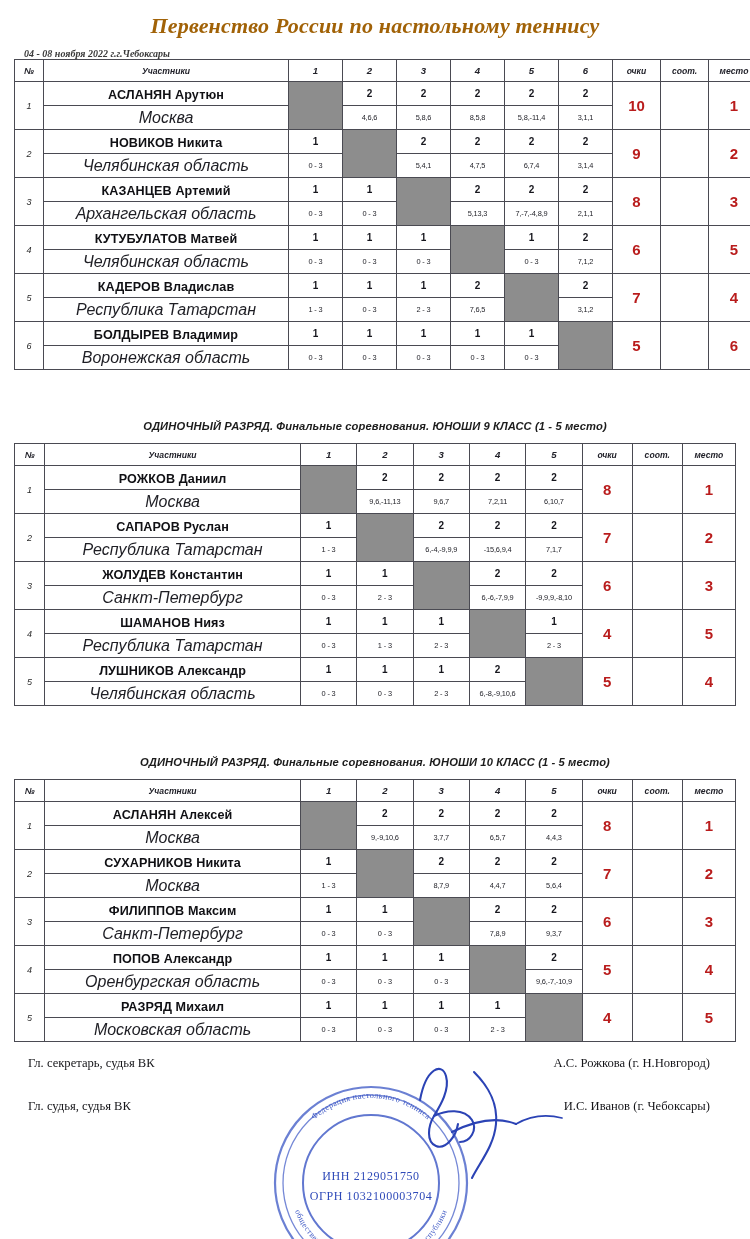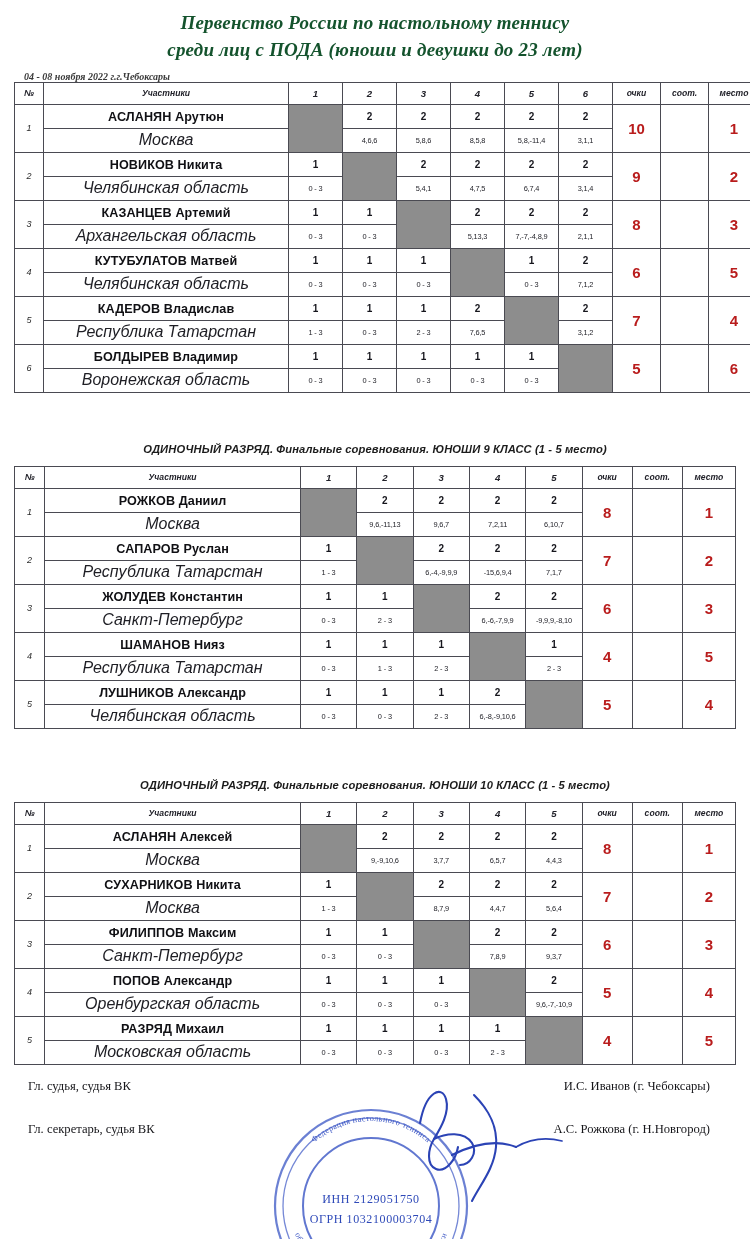--- a/index.html
+++ b/index.html
@@ -25,24 +25,24 @@
 
   
   .doc-header {
     padding-top: 10px;
     text-align: center;
   }
   .title-line {
     font-family: "Liberation Serif", serif;
     font-style: italic;
     font-weight: bold;
-    font-size: 19px;
+    font-size: 22px;
     letter-spacing: 0.2px;
     line-height: 1.42;
-    color: #14532d;
+    color: #a16207;
   }
   .meta-row {
     display: flex;
     justify-content: flex-start;
     align-items: baseline;
     margin-top: 7px;
     padding: 0 8px 0 10px;
   }
   .meta-date, .meta-city {
     font-family: "Liberation Serif", serif;
@@ -193,21 +193,20 @@
     pointer-events: none;
   }
 </style>
 </head>
 <body>
 
 <div class="page">
 
   <div class="doc-header">
     <div class="title-line">Первенство России по настольному теннису</div>
-    <div class="title-line">среди лиц с ПОДА (юноши и девушки до 23 лет)</div>
     <div class="meta-row">
       <span class="meta-date">04 - 08 ноября 2022 г.</span>
       <span class="meta-city">г.Чебоксары</span>
     </div>
   </div>
 
   <div id="sections-root">
       <table class="grid">
         <thead>
           <tr>
@@ -579,26 +578,26 @@
             <td class="c-score">0 - 3</td>
             <td class="c-score">2 - 3</td>
           </tr>
         </tbody>
       </table>
     </div>
 
   <div class="footer">
     <div id="signatures-root">
         <div class="sig-row">
+          <span class="sig-role">Гл. секретарь, судья ВК</span>
+          <span class="sig-person">А.С. Рожкова (г. Н.Новгород)</span>
+        </div>
+        <div class="sig-row">
           <span class="sig-role">Гл. судья, судья  ВК</span>
           <span class="sig-person">И.С. Иванов (г. Чебоксары)</span>
-        </div>
-        <div class="sig-row">
-          <span class="sig-role">Гл. секретарь, судья ВК</span>
-          <span class="sig-person">А.С. Рожкова (г. Н.Новгород)</span>
         </div>
       </div>
 
     <div class="stamp">
       <svg width="222" height="222" viewBox="0 0 222 222" aria-hidden="true">
         <defs>
           <path id="arcTop" d="M 26,111 A 85,85 0 0 1 196,111"></path>
           <path id="arcBottom" d="M 30,111 A 81,81 0 0 0 192,111"></path>
         </defs>
         <circle cx="111" cy="111" r="96" fill="none" stroke="#3a55c4" stroke-width="2.2" opacity="0.75"></circle>

